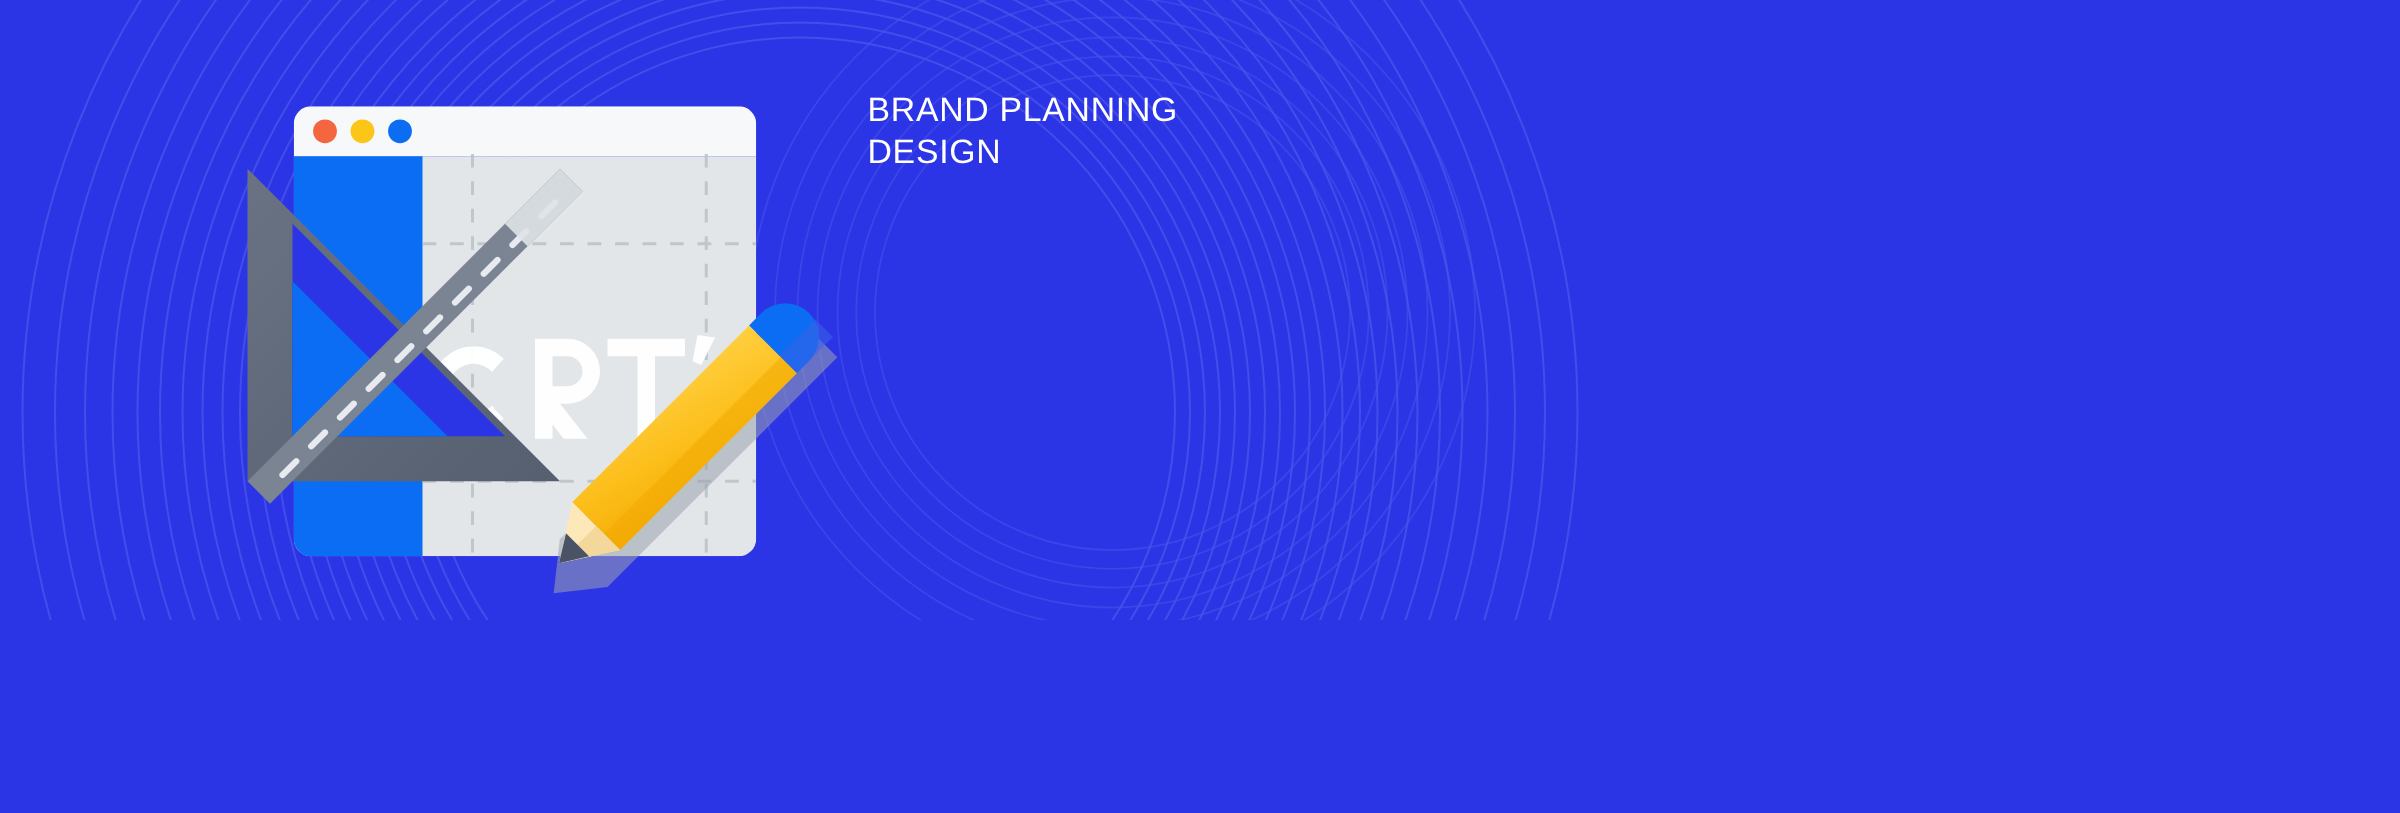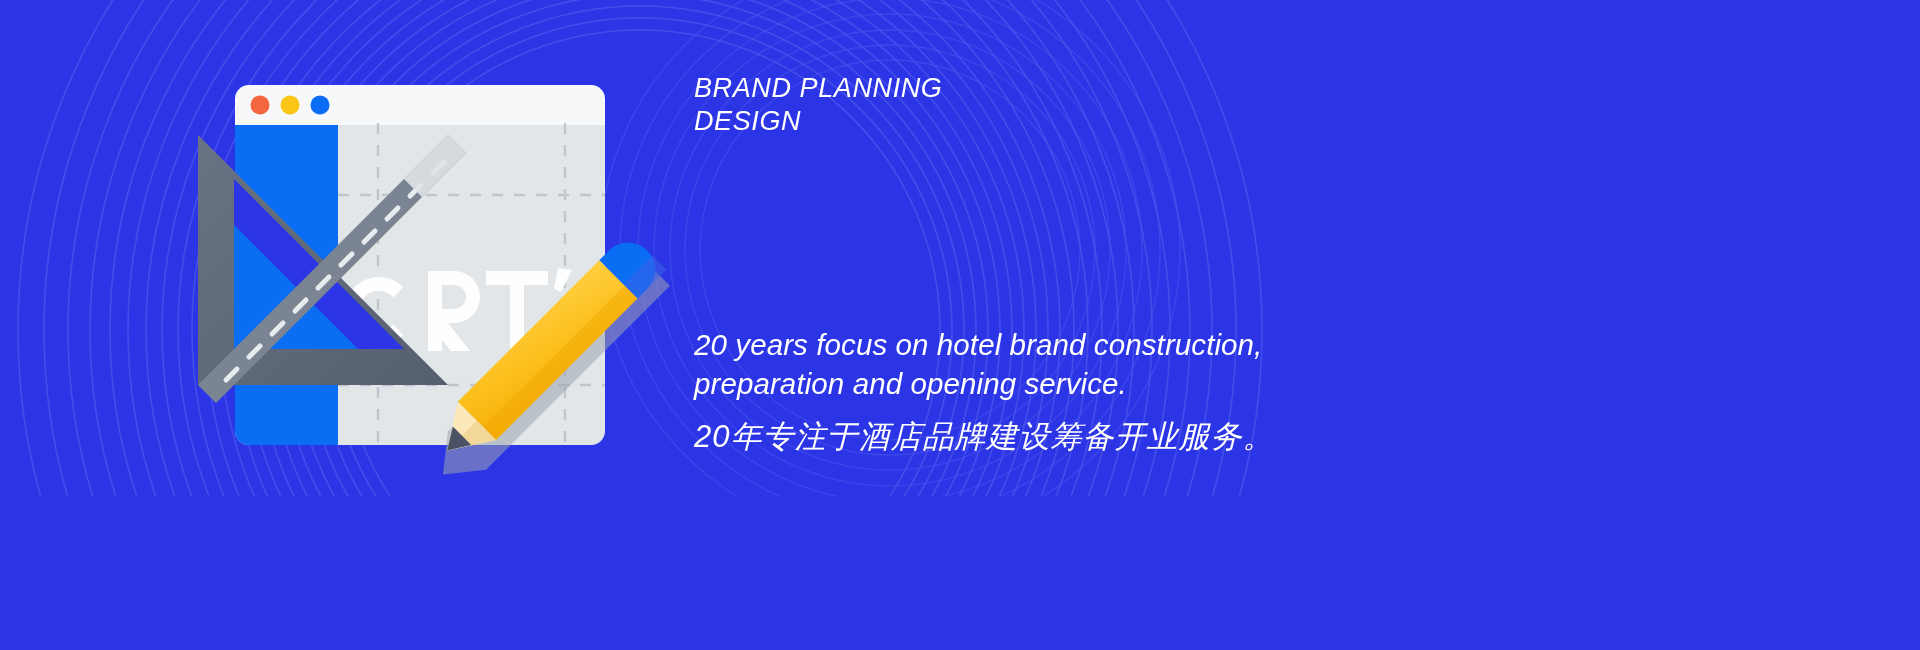--- a/index.html
+++ b/index.html
@@ -8,21 +8,20 @@
     overflow:hidden;
     background:#2b35e6;
     font-family:"Liberation Sans", sans-serif;
   }
 
   #banner {
     position:relative;
     width:1920px; height:496px;
     background:#2b35e6;
     overflow:hidden;
-    font-style:italic;
   }
 
   
   #bg-arcs {
     position:absolute; inset:0;
     width:1920px; height:650px;
     pointer-events:none;
   }
 
   
@@ -214,21 +213,16 @@
     </svg>
   </div>
 
   <div id="text-col">
 
     <div id="heading-block">
       <div id="heading-en">BRAND PLANNING
 DESIGN</div>
     </div>
 
-    <div id="tagline-block">
-      <div id="tagline-en">20 years focus on hotel brand construction,
-preparation and opening service.</div>
-      <div id="tagline-cn">20年专注于酒店品牌建设筹备开业服务。</div>
-    </div>
 
   </div>
 
 </div>
 
 </body></html>

